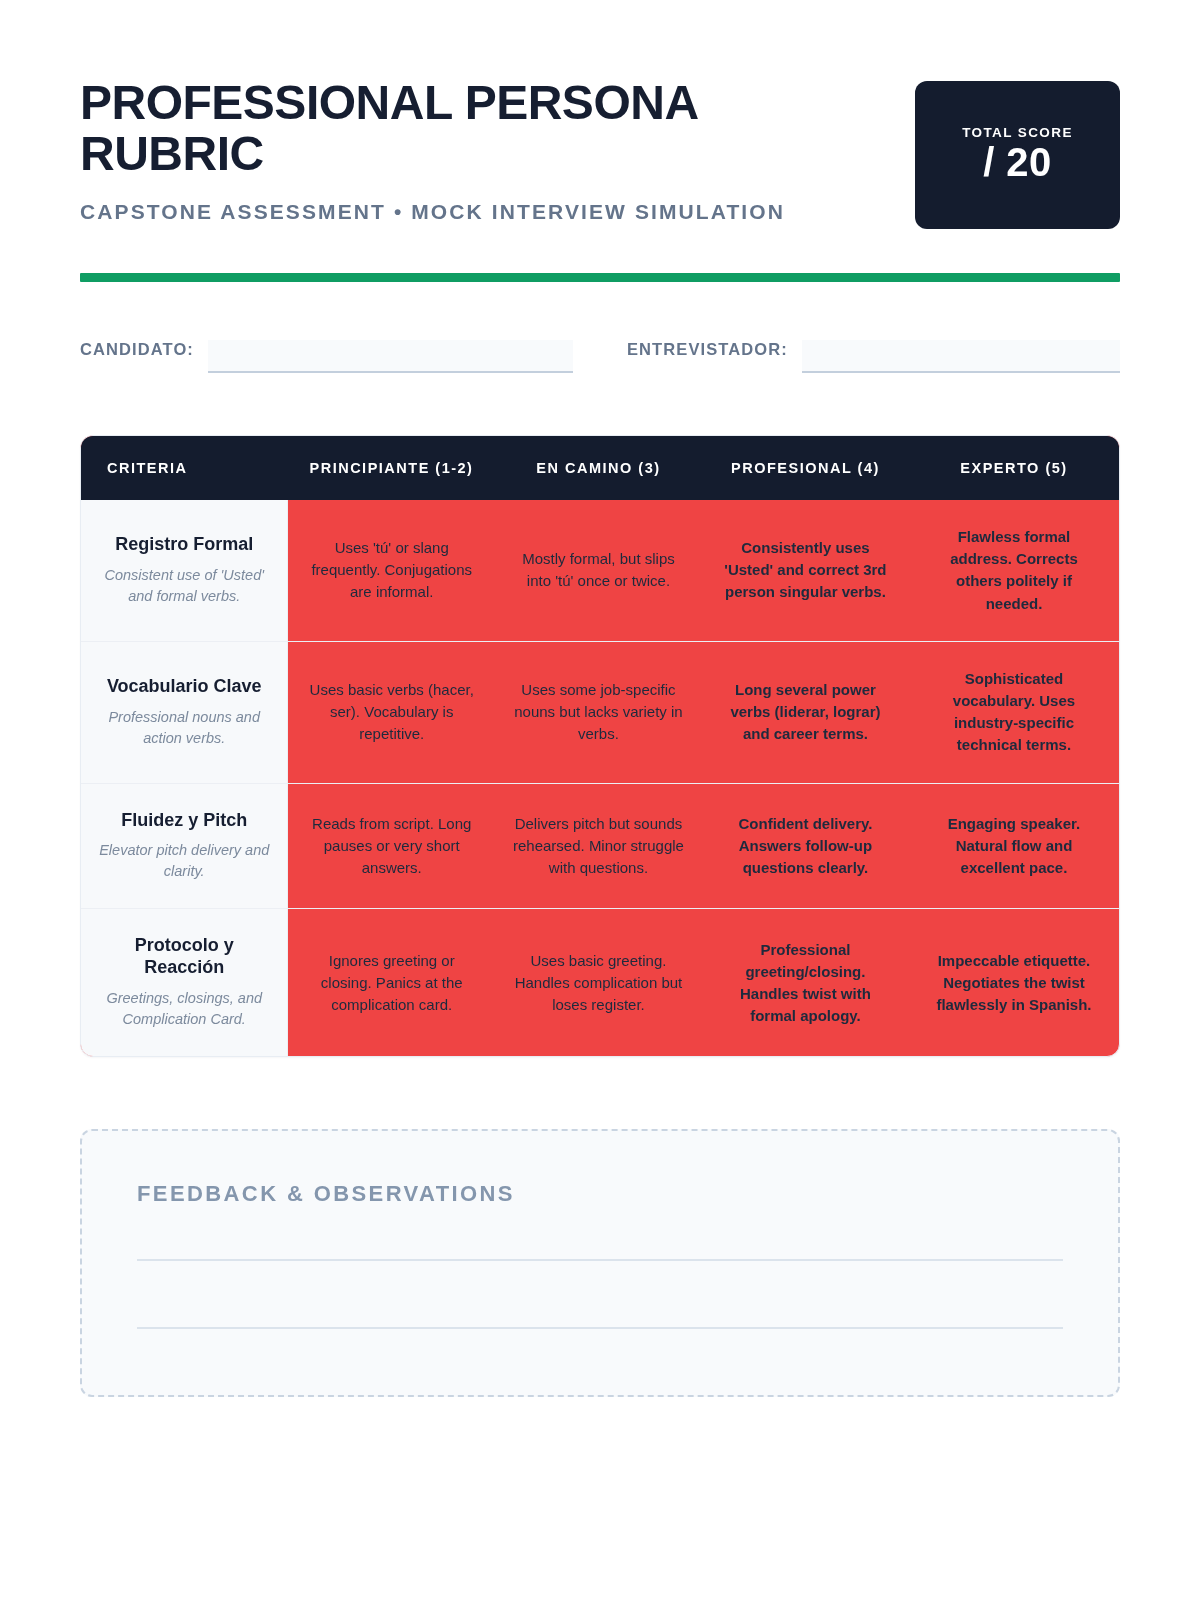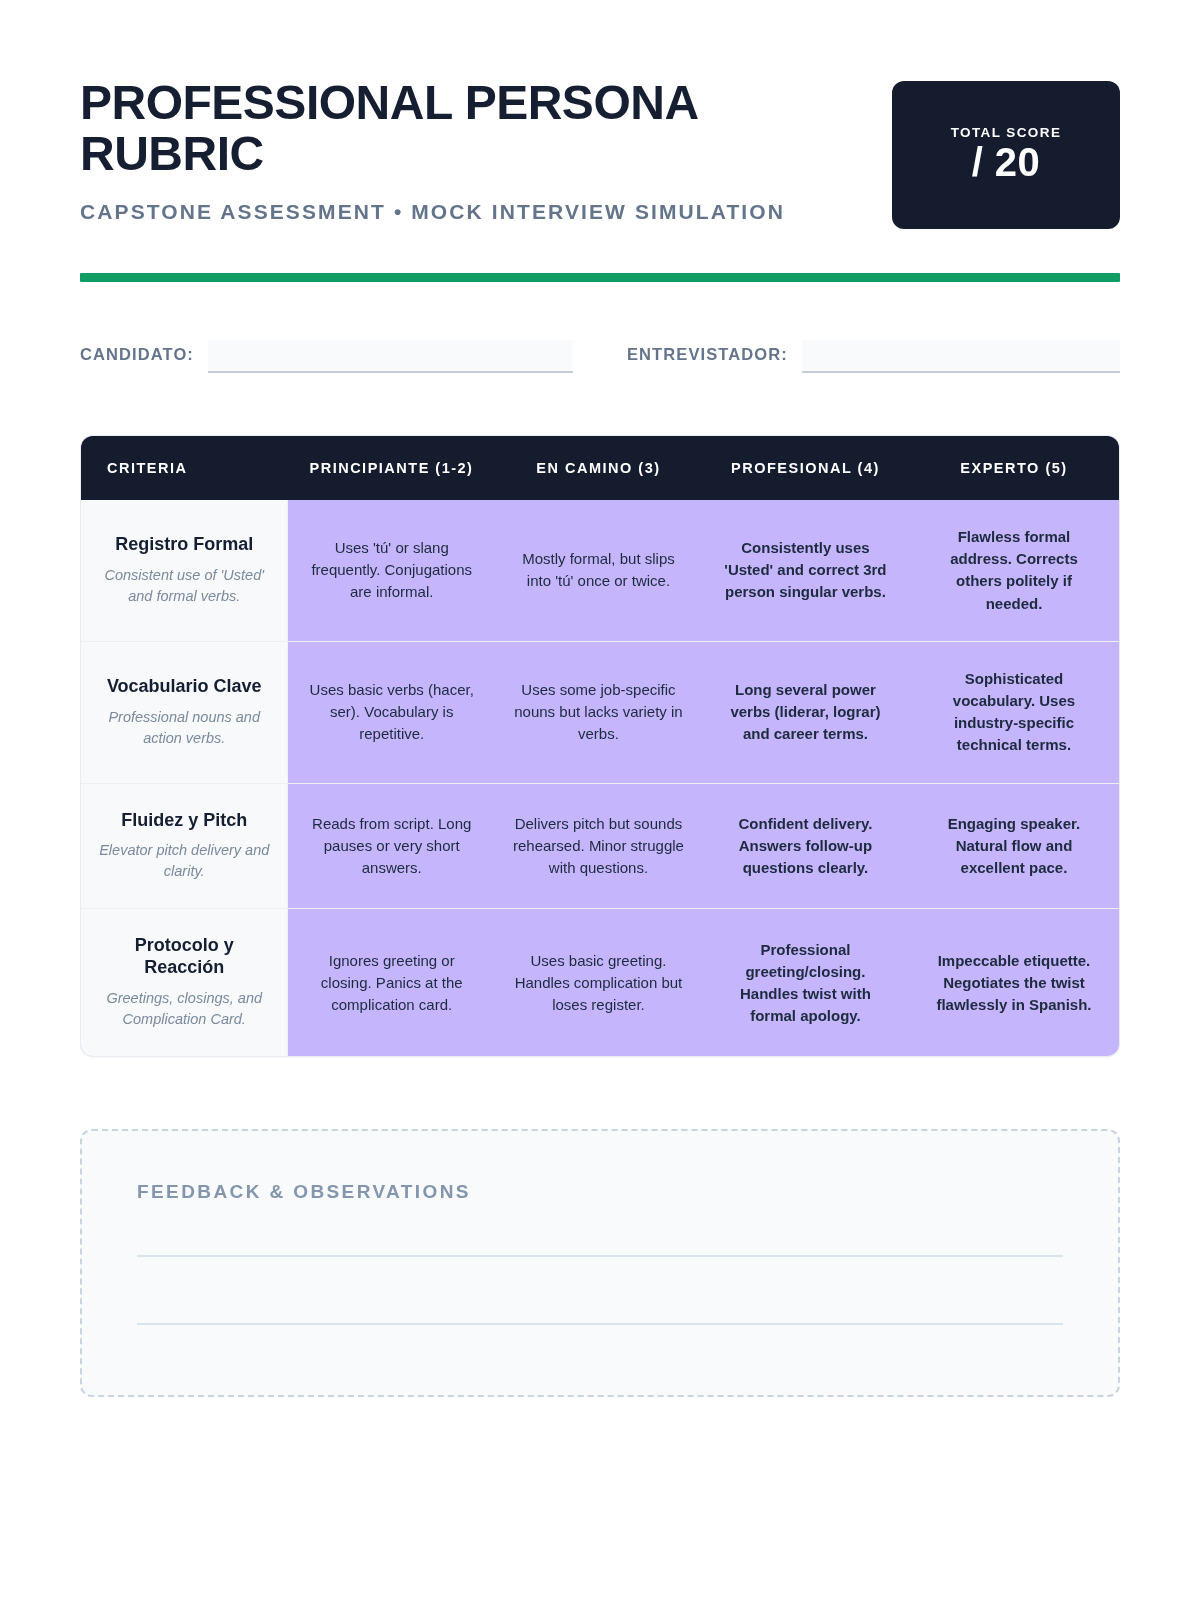--- a/index.html
+++ b/index.html
@@ -42,21 +42,21 @@
   .doc-subtitle {
     margin: 20px 0 0 0;
     font-size: 21px;
     font-weight: 700;
     letter-spacing: 2.1px;
     color: #64748b;
     text-transform: uppercase;
   }
 
   .score-badge {
-    width: 228px;
+    width: 205px;
     height: 148px;
     background: #141c2e;
     border-radius: 12px;
     display: flex;
     flex-direction: column;
     align-items: center;
     justify-content: center;
     flex: none;
     margin-top: 3px;
   }
@@ -84,21 +84,21 @@
   }
 
   
   .fields {
     margin-top: 58px;
     display: flex;
     align-items: flex-end;
   }
   .field {
     display: flex;
-    align-items: center;
+    align-items: flex-start;
     flex: 1;
   }
   .field + .field { margin-left: 54px; }
   .field-label {
     font-size: 16.5px;
     font-weight: 700;
     letter-spacing: 1.1px;
     color: #64748b;
     text-transform: uppercase;
     white-space: nowrap;
@@ -116,21 +116,21 @@
     font-size: 15px;
     color: #161e31;
     padding: 0 8px;
   }
 
   
   .rubric-card {
     margin-top: 62px;
     width: 100%;
     border-radius: 13px;
-    background: #c4b5fd;
+    background: #ef4444;
     border: 1px solid #e8edf3;
     overflow: hidden;
     box-shadow: 0 1px 2px rgba(20,28,46,0.04);
   }
   .rubric-table {
     width: 100%;
     border-collapse: collapse;
     table-layout: fixed;
   }
   .rubric-table thead th {
@@ -191,21 +191,21 @@
   
   .feedback {
     margin-top: 72px;
     border: 2px dashed #c9d4e1;
     border-radius: 12px;
     background: #f8fafc;
     padding: 50px 55px 40px 55px;
     height: 268px;
   }
   .feedback-title {
-    font-size: 19px;
+    font-size: 22px;
     font-weight: 800;
     letter-spacing: 2.4px;
     color: #8496ad;
     text-transform: uppercase;
   }
   .feedback-line {
     margin-top: 52px;
     border-bottom: 2px solid #dbe3ec;
     height: 1px;
   }

